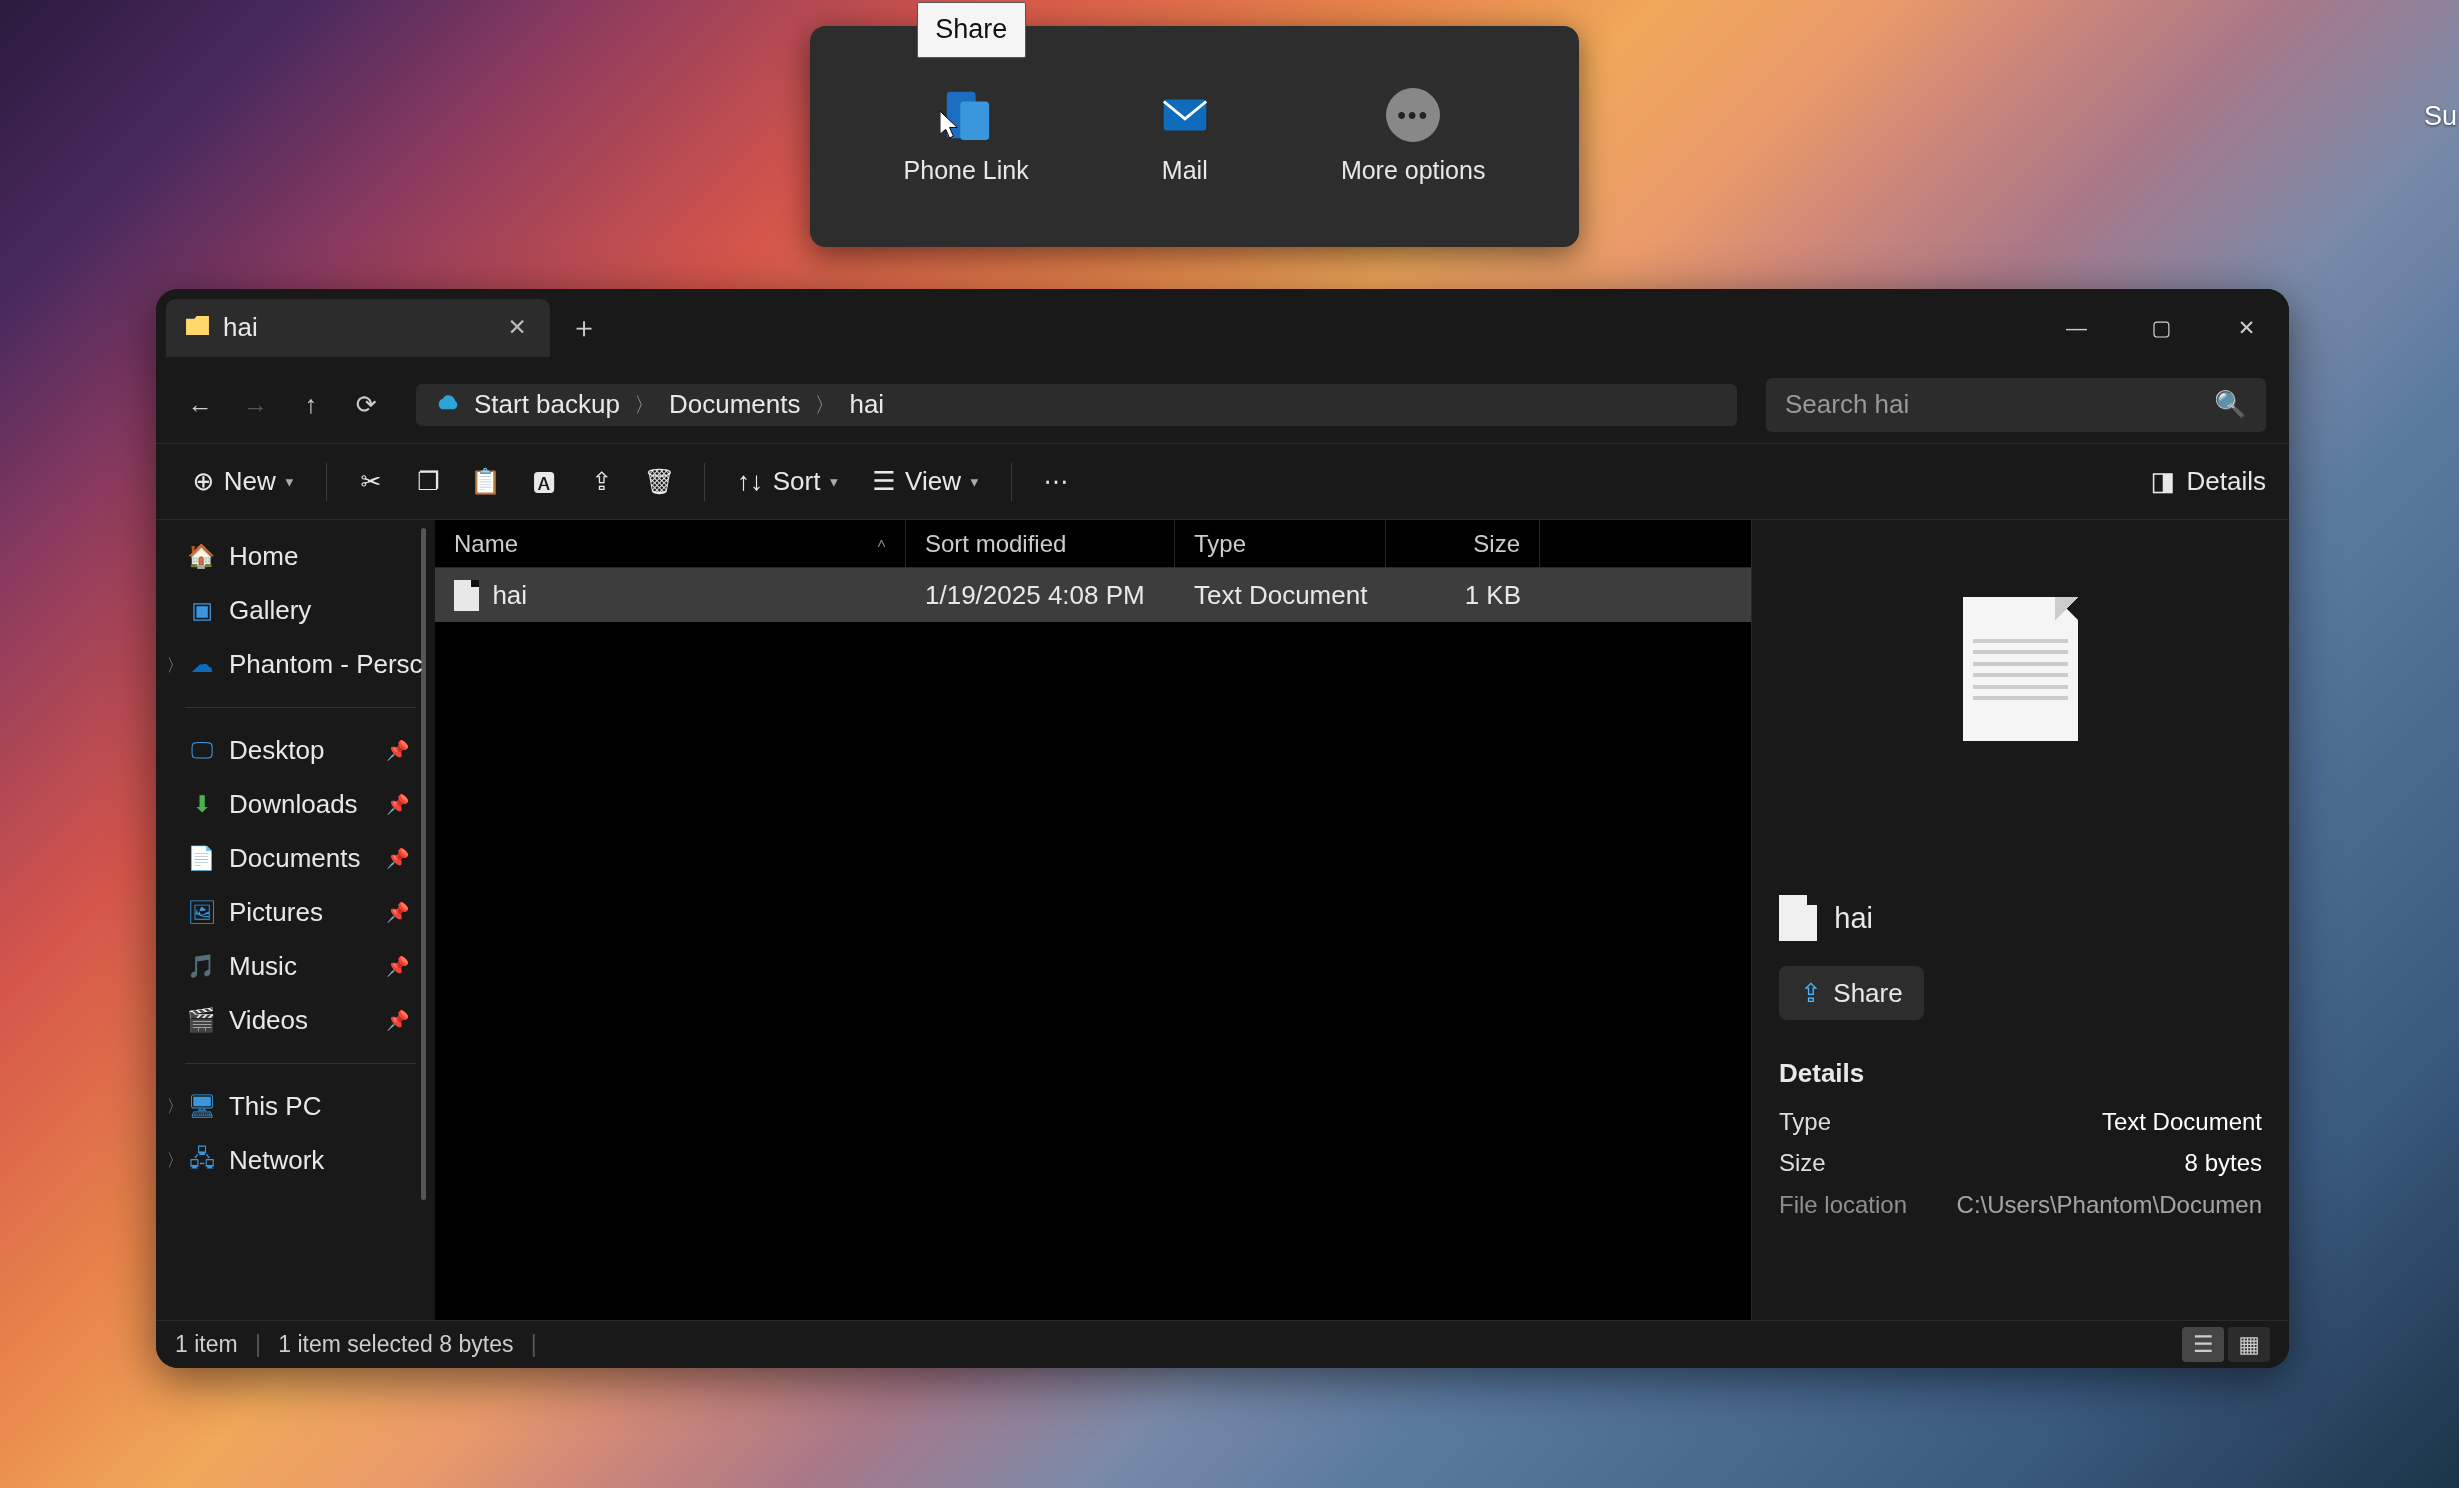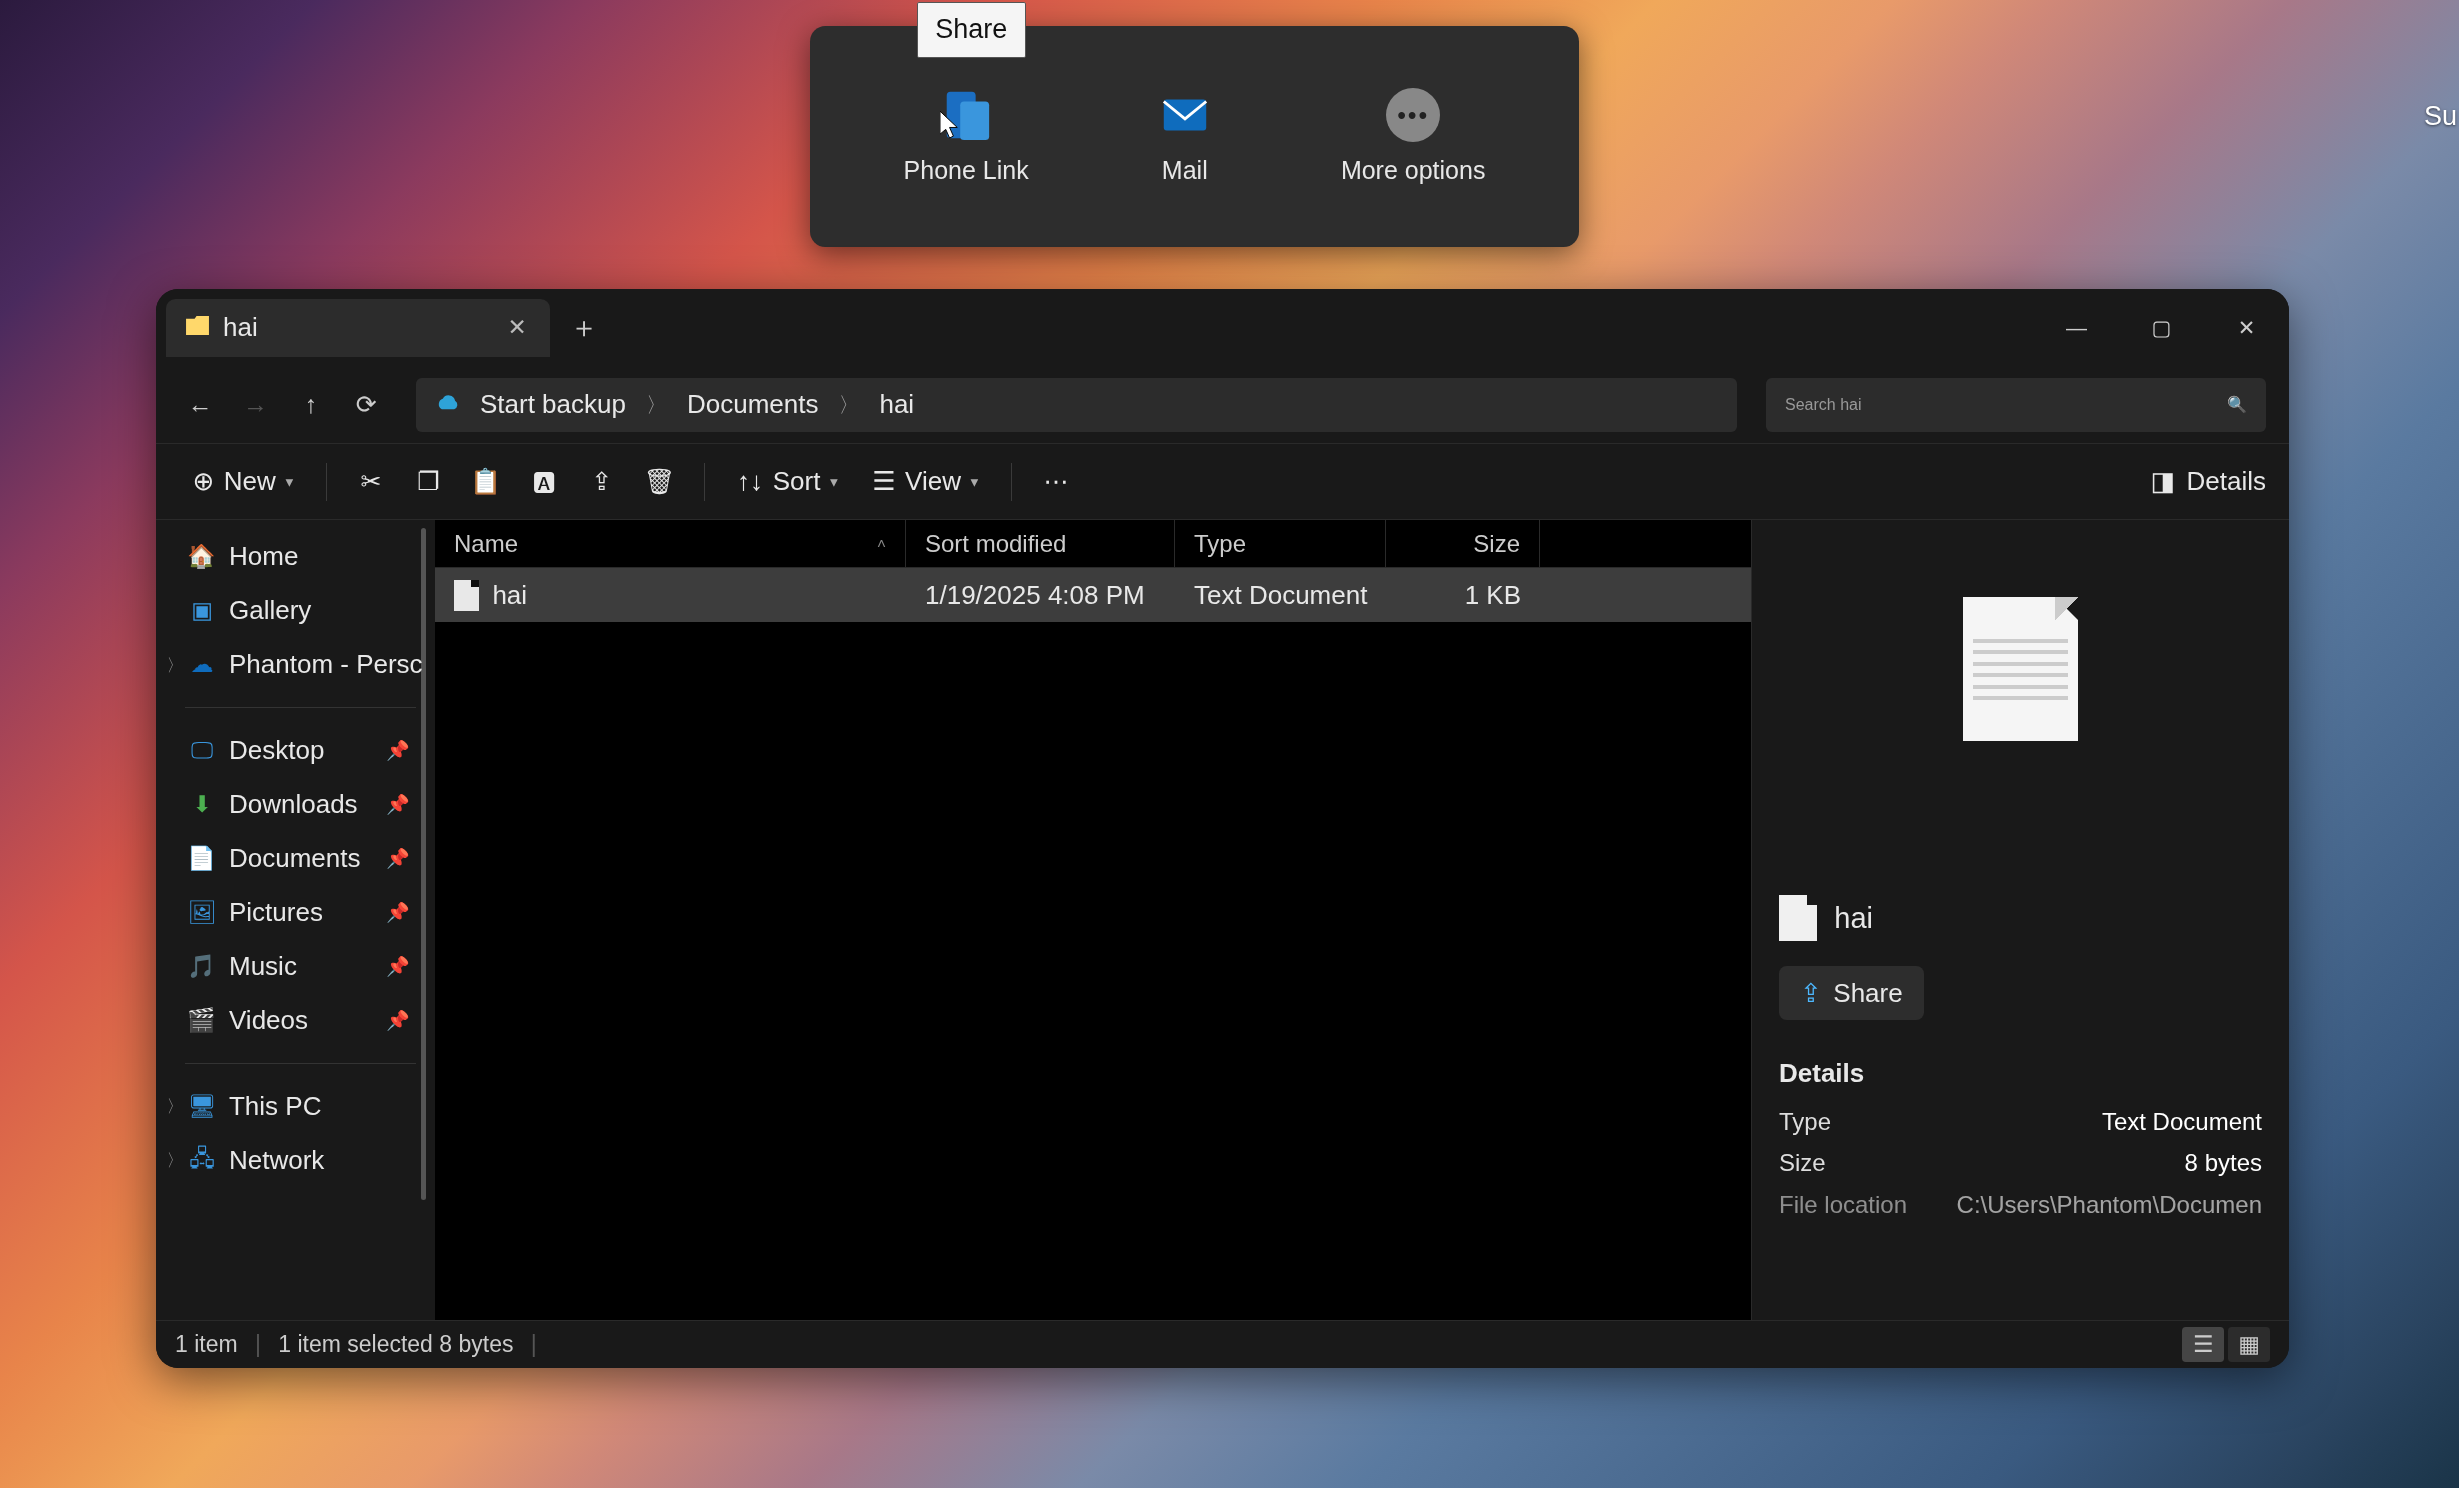--- a/index.html
+++ b/index.html
@@ -90,38 +90,38 @@
   .addressbar-row {
     height: 77px;
     background: #191919;
     display: flex; align-items: center;
     padding: 0 23px;
     gap: 13.4px;
   }
   .nav-btn { width:42px; height:42px; display:flex;align-items:center;justify-content:center; color:#ccc; font-size:25px; border-radius:5.8px; }
   .nav-btn.disabled { color:#555; }
   .breadcrumb-bar {
-    flex: 1; height: 54px;
+    flex: 1; height: 42px;
     background: #2c2c2c;
     border-radius: 5.8px;
     display: flex; align-items: center;
     padding: 0 19px;
-    gap: 20px;
+    gap: 14px;
     color:#e8e8e8; font-size:26px;
     margin: 0 15.4px;
   }
   .crumb { display:flex; align-items:center; gap:9.6px; }
   .crumb-sep { color:#999; font-size:21px; }
   .search-box {
     width: 500px; height: 54px;
     background: #2c2c2c;
     border-radius: 5.8px;
     display:flex; align-items:center;
     padding: 0 19px;
-    color:#999; font-size:16px;
+    color:#999; font-size:26px;
     justify-content: space-between;
   }
 
   
   .command-bar {
     height: 77px;
     background: #191919;
     border-top: 1px solid #2a2a2a;
     border-bottom: 1px solid #2a2a2a;
     display:flex; align-items:center;

